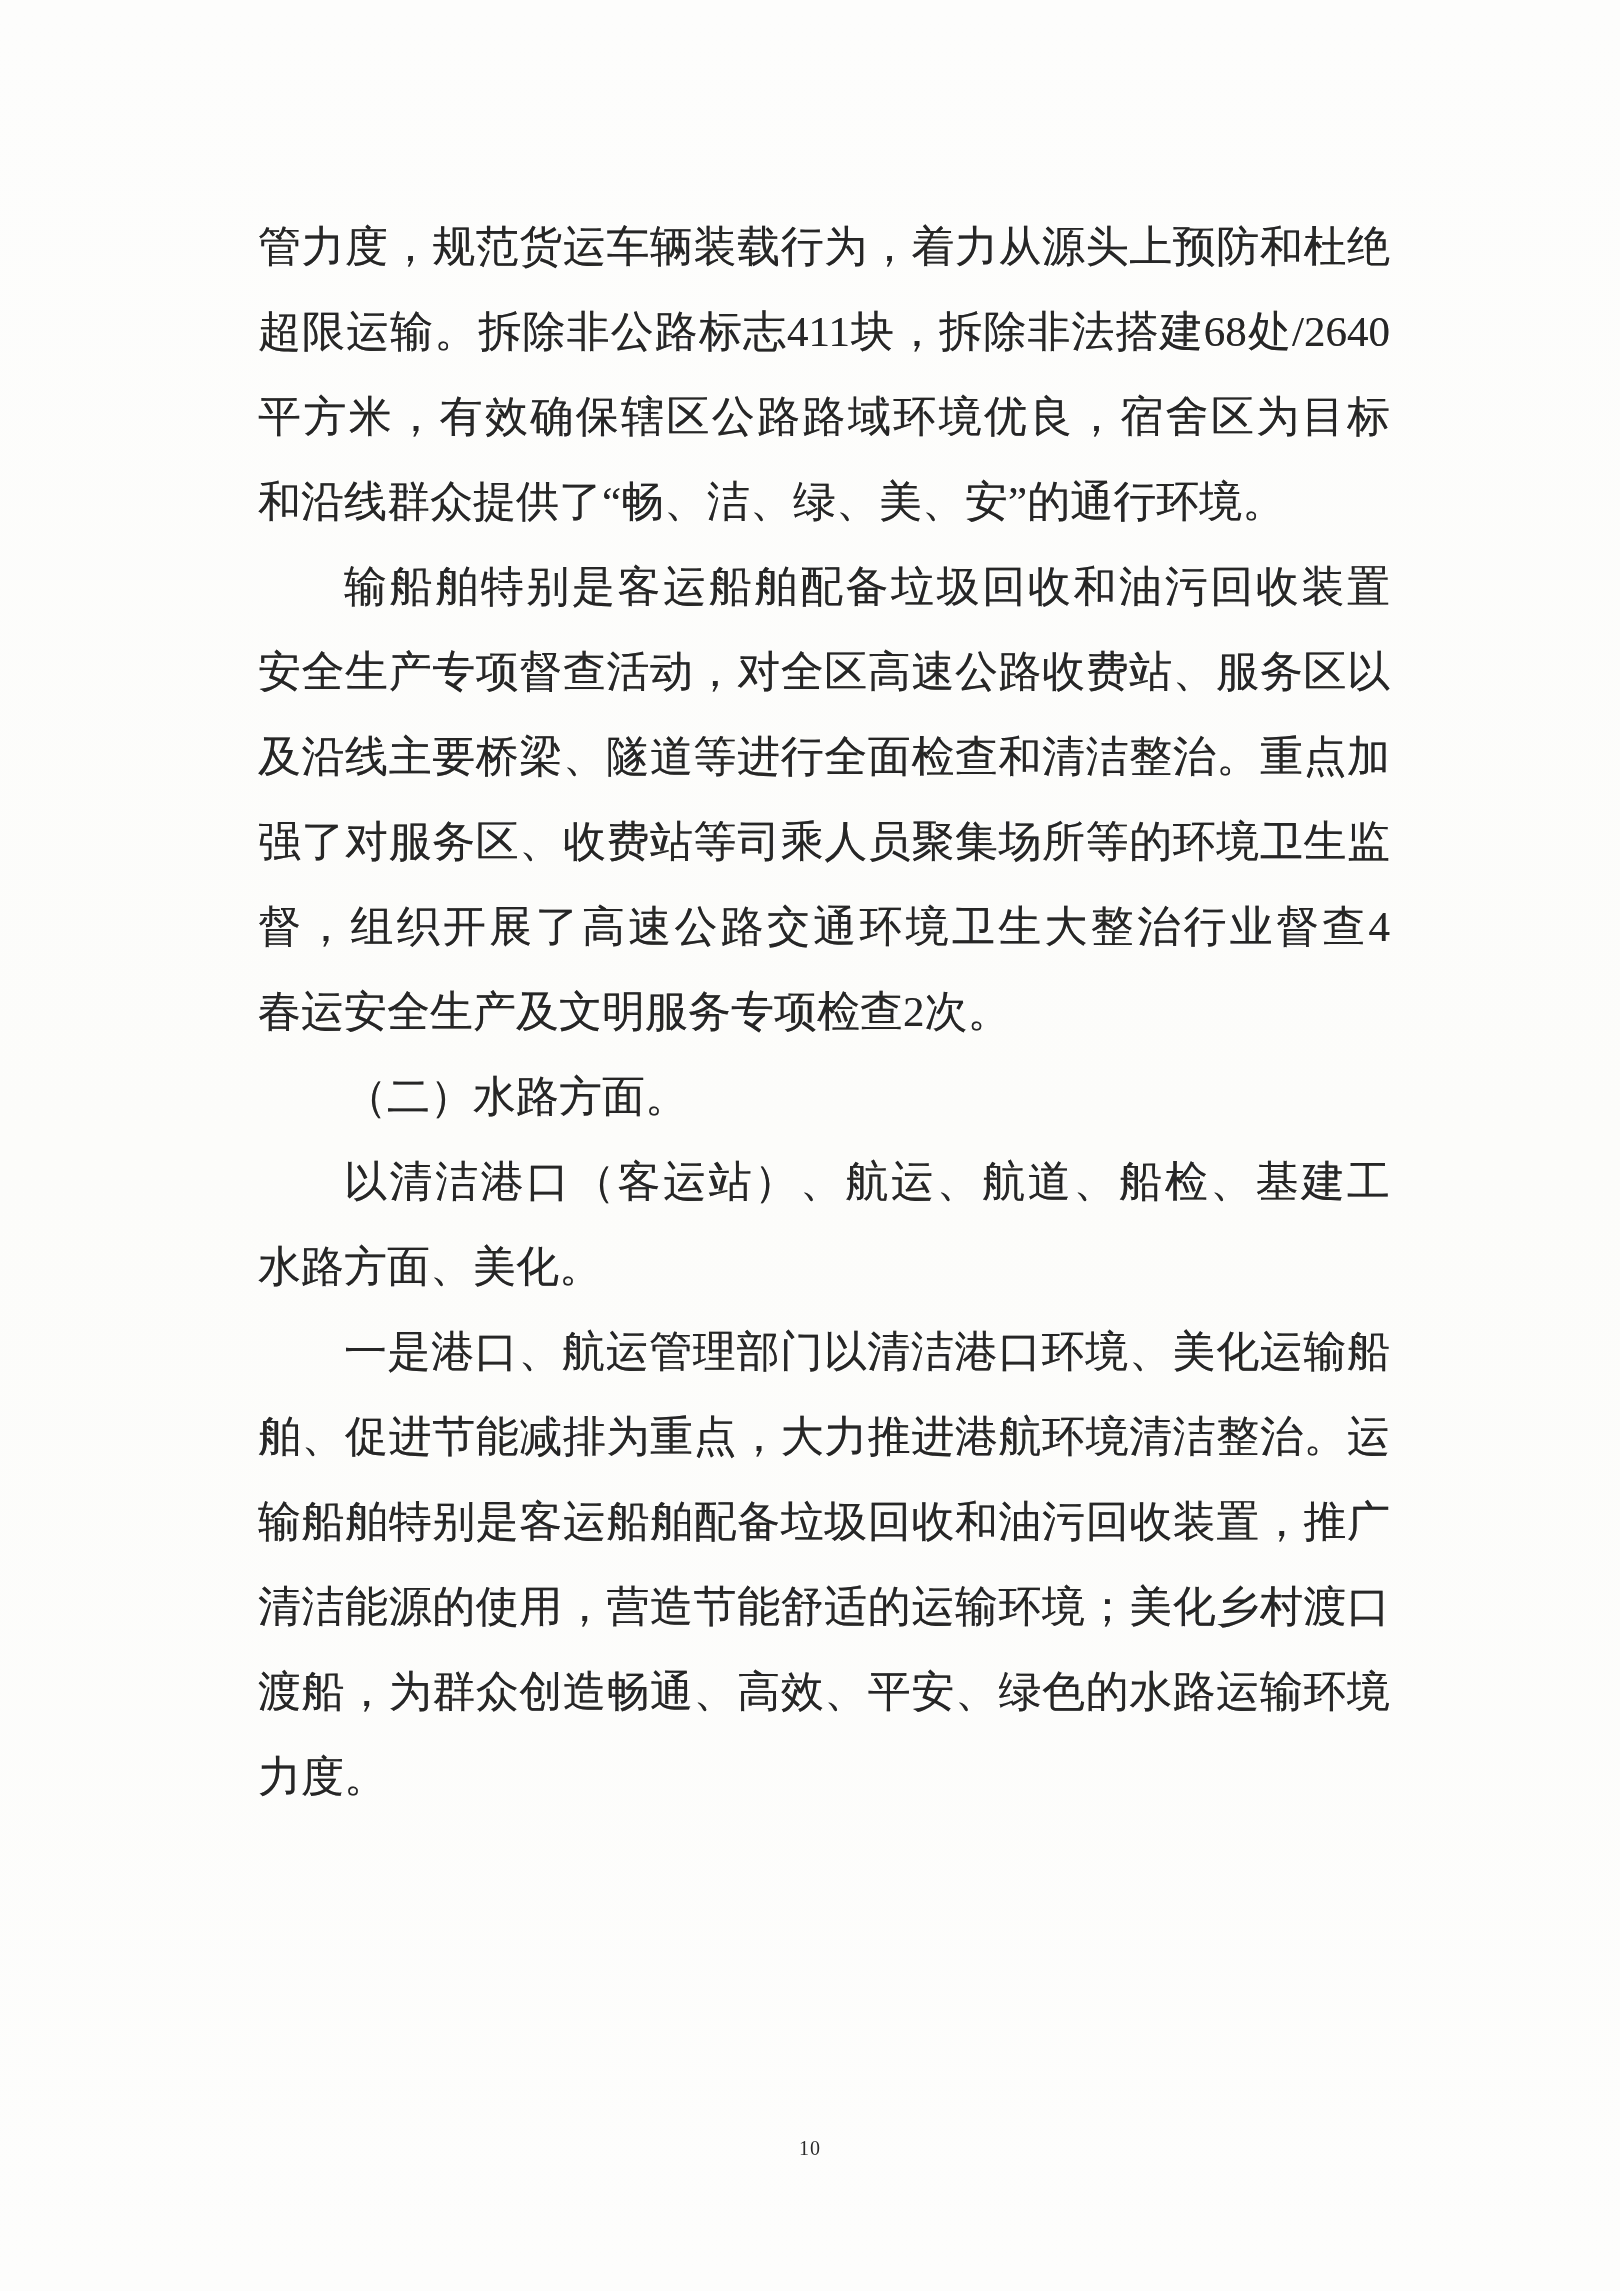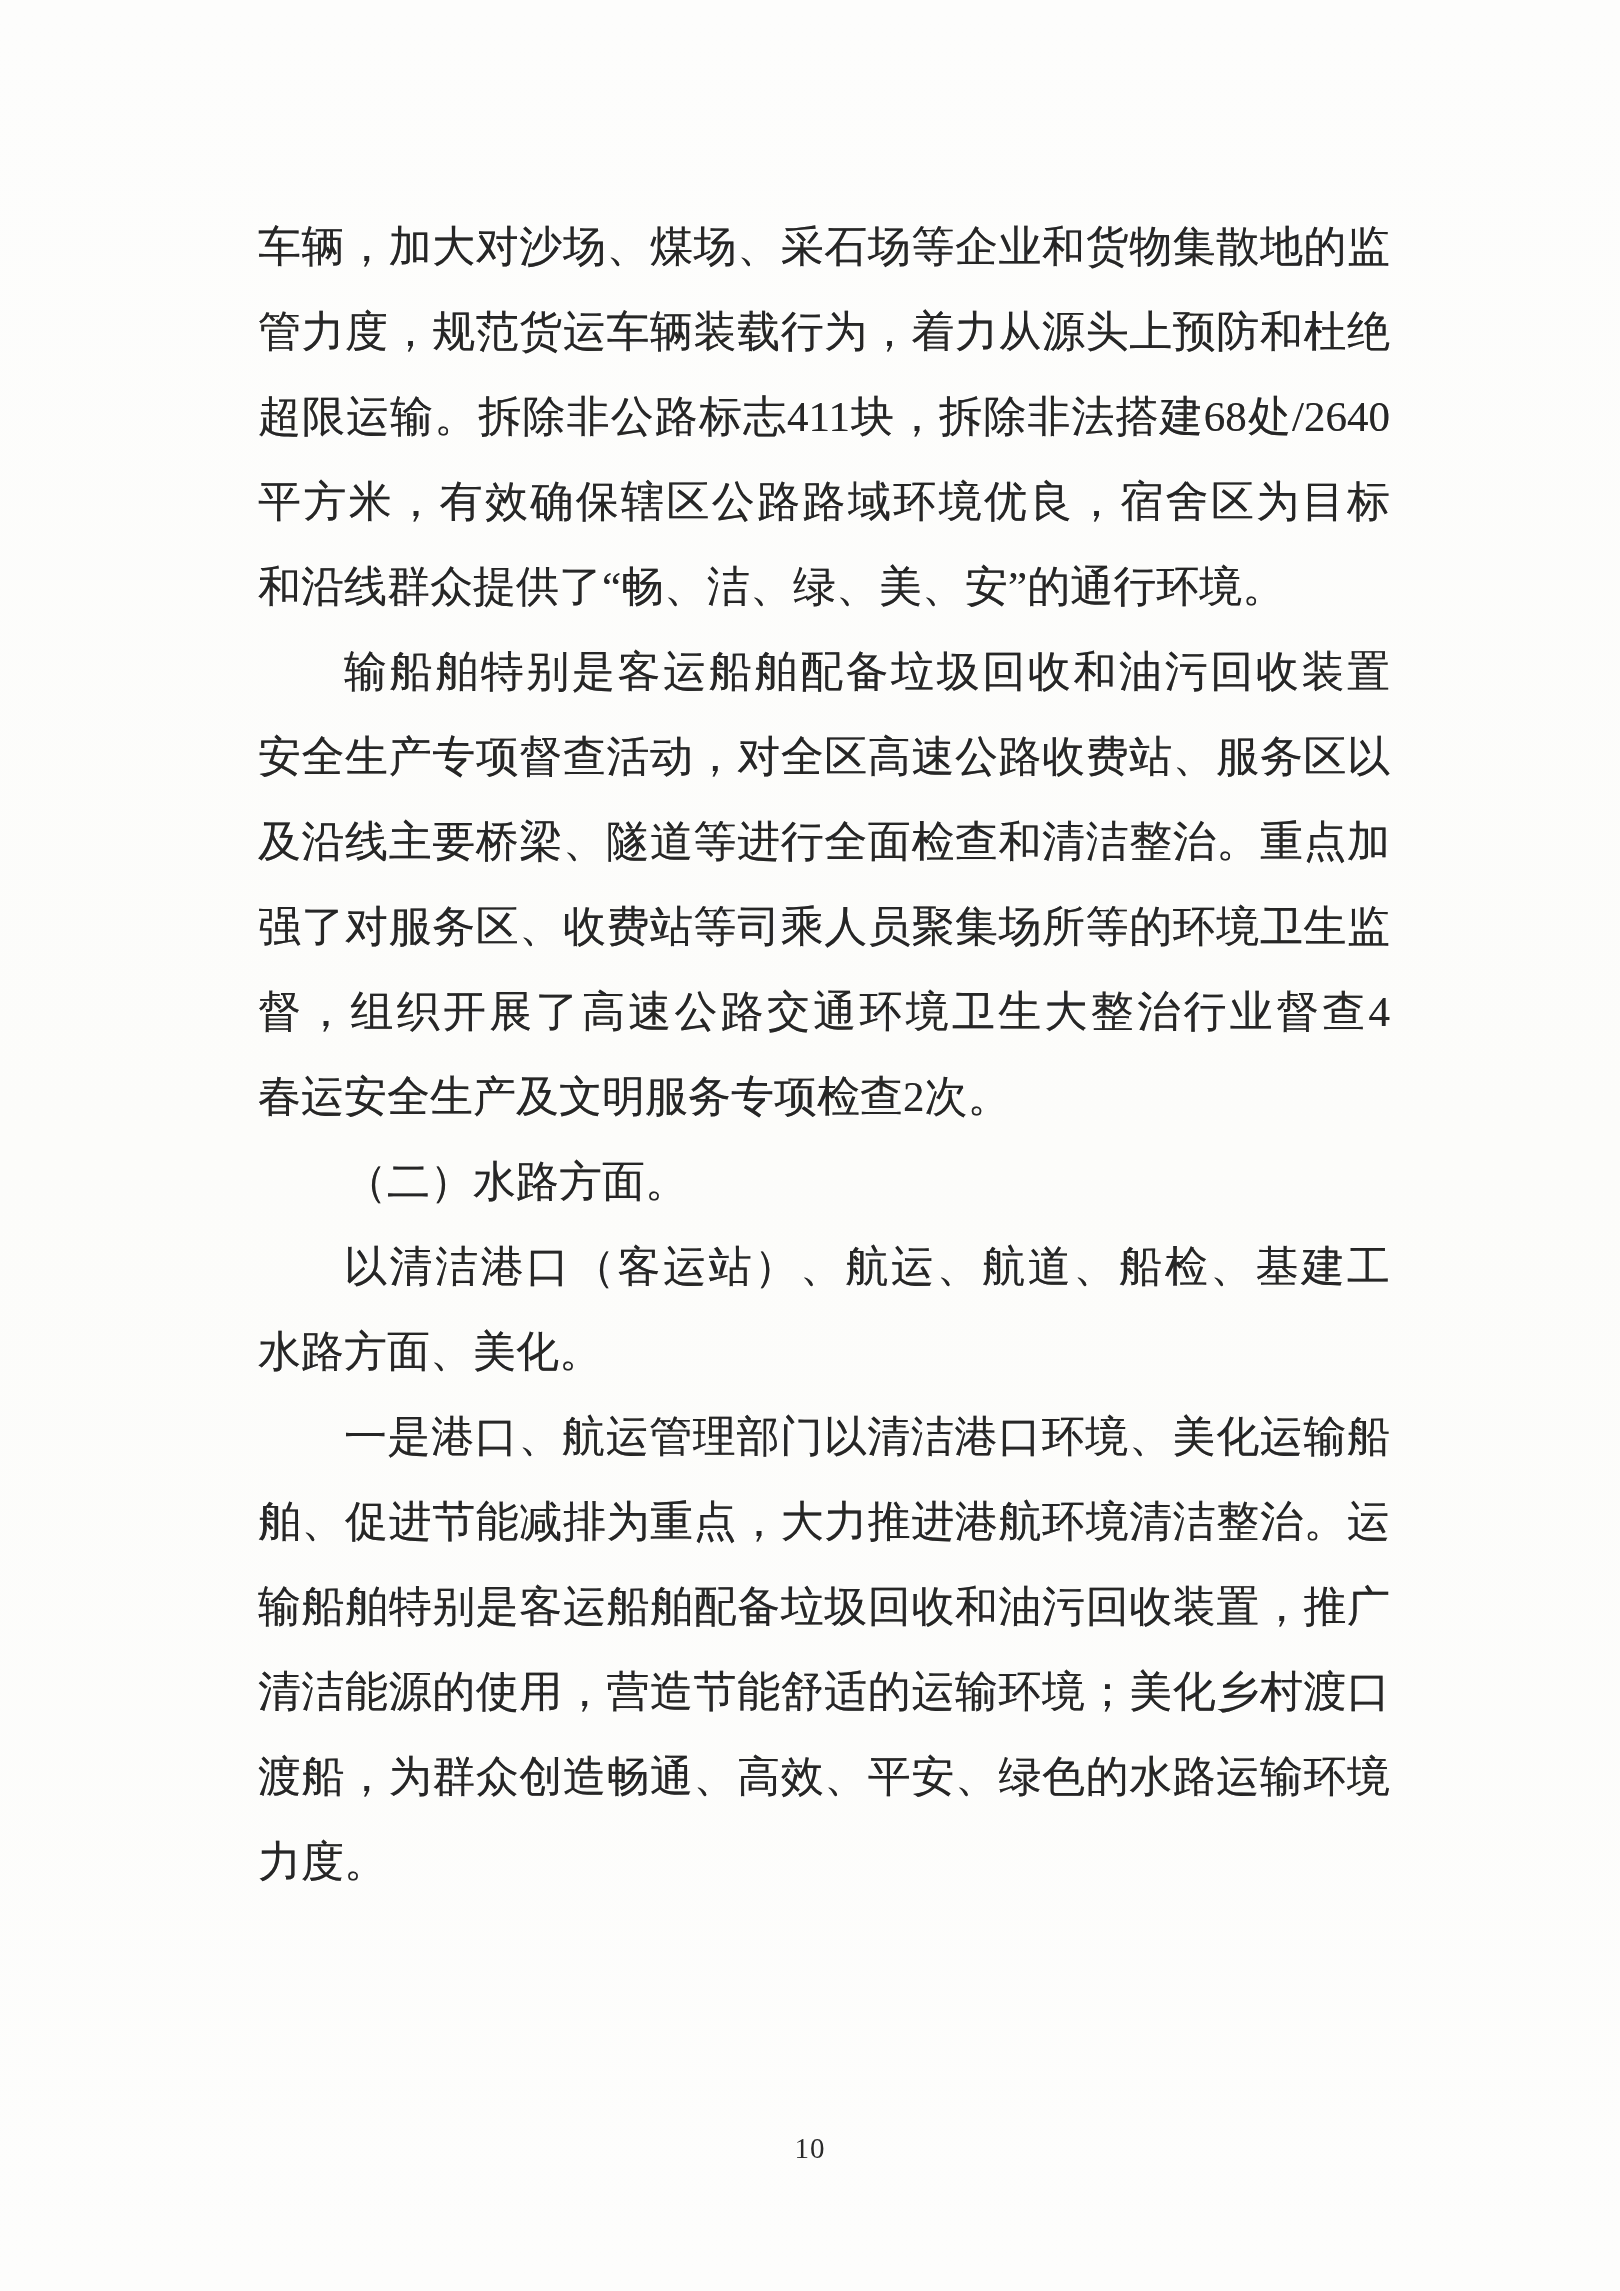--- a/index.html
+++ b/index.html
@@ -50,34 +50,33 @@
     padding-left: 86px; 
   }
   .page-footer {
     position: absolute;
     left: 0;
     top: 2135px;
     width: 100%;
     text-align: center;
   }
   .page-number {
-    font-size: 29px;
+    font-size: 20px;
     line-height: 27.4px;
     color: #2a2a2a;
     letter-spacing: 1px;
     text-align: center;
   }
 </style>
 </head>
 <body>
 
 <div class="page">
 
   <main class="text-block">
-    <div class="line full">车辆，加大对沙场、煤场、采石场等企业和货物集散地的监</div>
     <div class="line full">管力度，规范货运车辆装载行为，着力从源头上预防和杜绝</div>
     <div class="line full">超限运输。拆除非公路标志411块，拆除非法搭建68处/2640</div>
     <div class="line full">平方米，有效确保辖区公路路域环境优良，宿舍区为目标</div>
     <div class="line">和沿线群众提供了“畅、洁、绿、美、安”的通行环境。</div>
     <div class="line full indent">输船舶特别是客运船舶配备垃圾回收和油污回收装置</div>
     <div class="line full">安全生产专项督查活动，对全区高速公路收费站、服务区以</div>
     <div class="line full">及沿线主要桥梁、隧道等进行全面检查和清洁整治。重点加</div>
     <div class="line full">强了对服务区、收费站等司乘人员聚集场所等的环境卫生监</div>
     <div class="line full">督，组织开展了高速公路交通环境卫生大整治行业督查4次，</div>
     <div class="line">春运安全生产及文明服务专项检查2次。</div>

